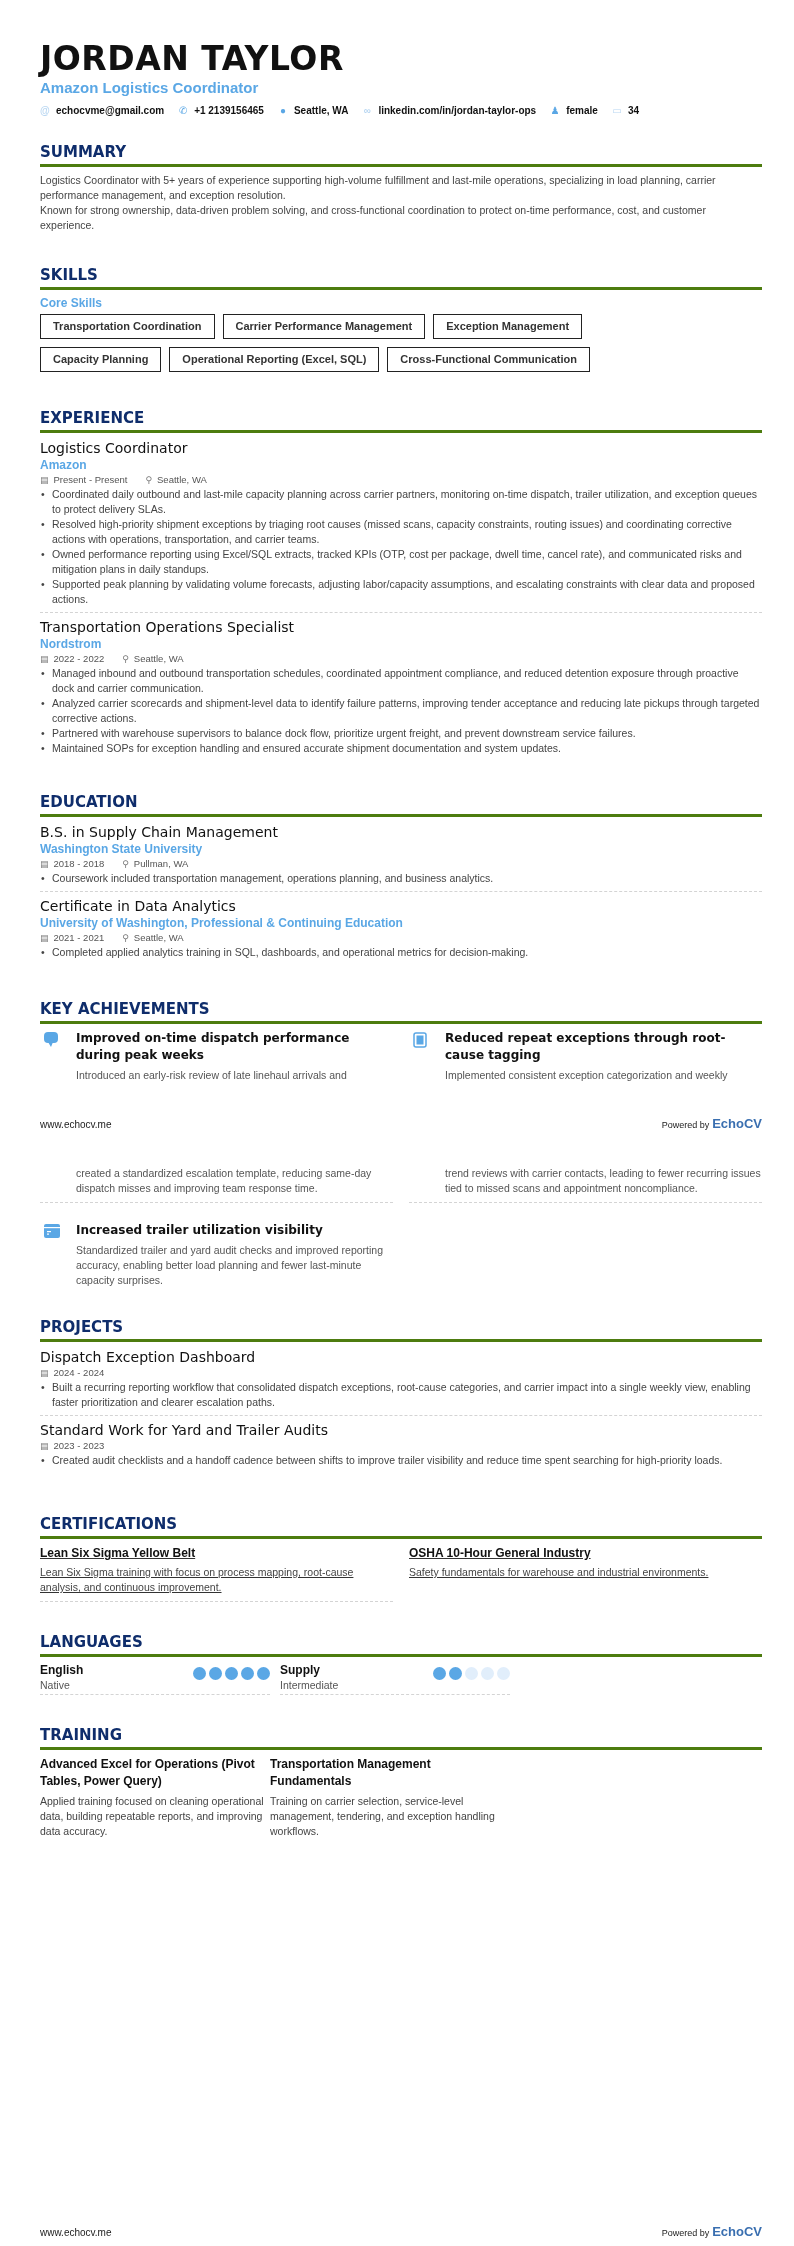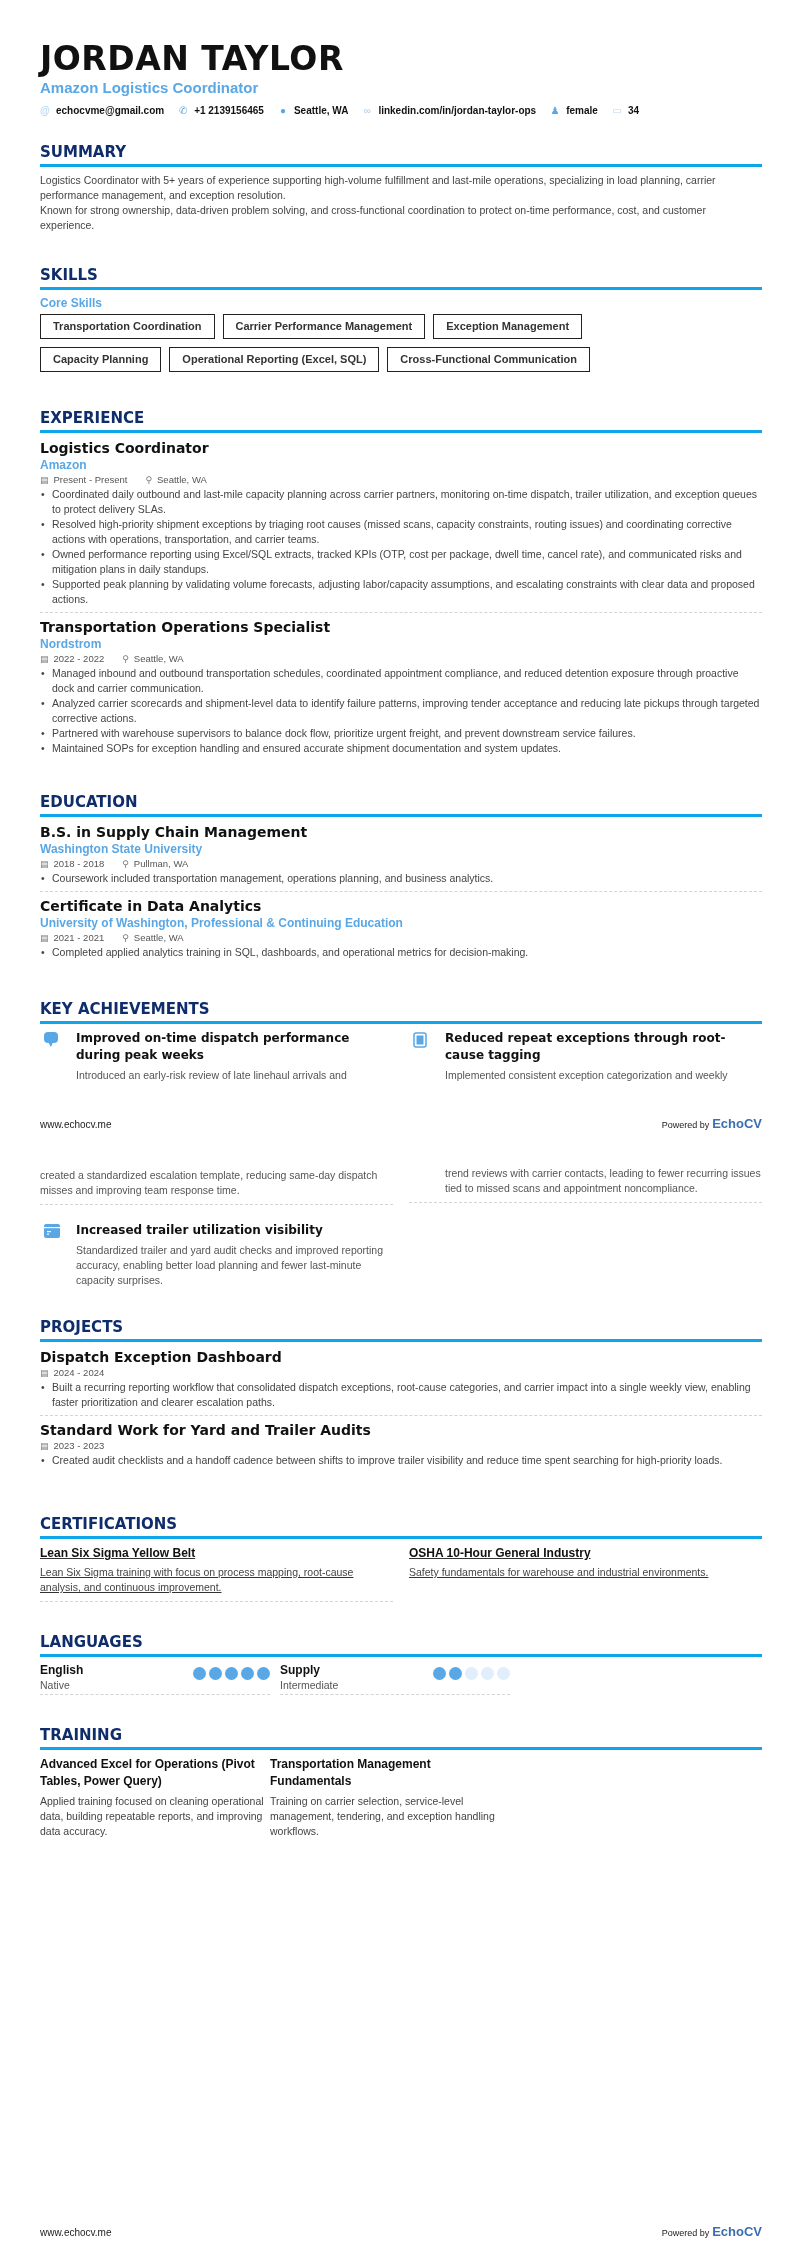--- a/index.html
+++ b/index.html
@@ -37,37 +37,37 @@
   .contact .ic { color: #5aa7e5; margin-right: 6px; font-size: 10px; width: 10px; text-align: center; }
   .contact .ic.light { color: #b9d7f2; }
 
   .section-title {
     font-family: "DejaVu Sans", sans-serif;
     font-weight: bold;
     font-size: 15px;
     color: #0f2d6b;
     line-height: 18px;
     padding-bottom: 3px;
-    border-bottom: 3px solid #0ea5e9;
+    border-bottom: 3px solid #4d7c0f;
     margin-bottom: 6px;
   }
   .para { font-size: 10.5px; line-height: 15px; color: #444; }
   .subtle-title { font-size: 12px; font-weight: bold; color: #5aa7e5; margin: 4px 0 4px; }
   .chips { display: flex; flex-wrap: wrap; gap: 8px 8px; }
   .chip {
     border: 1.5px solid #222;
     padding: 5px 12px;
     font-size: 11px; font-weight: bold; color: #333;
     line-height: 13px;
   }
   .entry { padding-bottom: 5px; margin-bottom: 5px; border-bottom: 1px dashed #d4d4d4; }
   .entry.last { border-bottom: none; }
   .entry-title {
     font-family: "DejaVu Sans", sans-serif;
-    font-weight: bold;
+    font-weight: normal;
     font-size: 14px;
     color: #111;
     line-height: 18px;
   }
   .entry-org { font-size: 12px; font-weight: bold; color: #5aa7e5; line-height: 16px; }
   .meta { display: flex; align-items: center; font-size: 9.5px; color: #555; line-height: 14px; }
   .meta .m { display: flex; align-items: center; margin-right: 18px; }
   .meta .m .ic { margin-right: 5px; color: #777; font-size: 9px; }
   ul.bul { list-style: none; }
   ul.bul li {
@@ -268,21 +268,21 @@
   </div>
 </div>
 
 <div class="footer" style="top:1116px;">
   <span>www.echocv.me</span>
   <span><span class="pow">Powered by</span> <span class="brand">EchoCV</span></span>
 </div>
 
 <div class="page" style="top:1166px;">
   <div class="ach-grid">
-    <div class="ach" style="align-self:start;flex-direction:column;">
+    <div class="ach" style="align-self:start;">
       <div class="ic"></div>
       <div class="ach-desc" style="margin-top:0;">created a standardized escalation template, reducing same-day dispatch misses and improving team response time.</div>
     </div>
     <div class="ach" style="align-self:start;">
       <div class="ic"></div>
       <div class="ach-desc" style="margin-top:0;">trend reviews with carrier contacts, leading to fewer recurring issues tied to missed scans and appointment noncompliance.</div>
     </div>
   </div>
 </div>
 <div class="page" style="top:1222px;">

